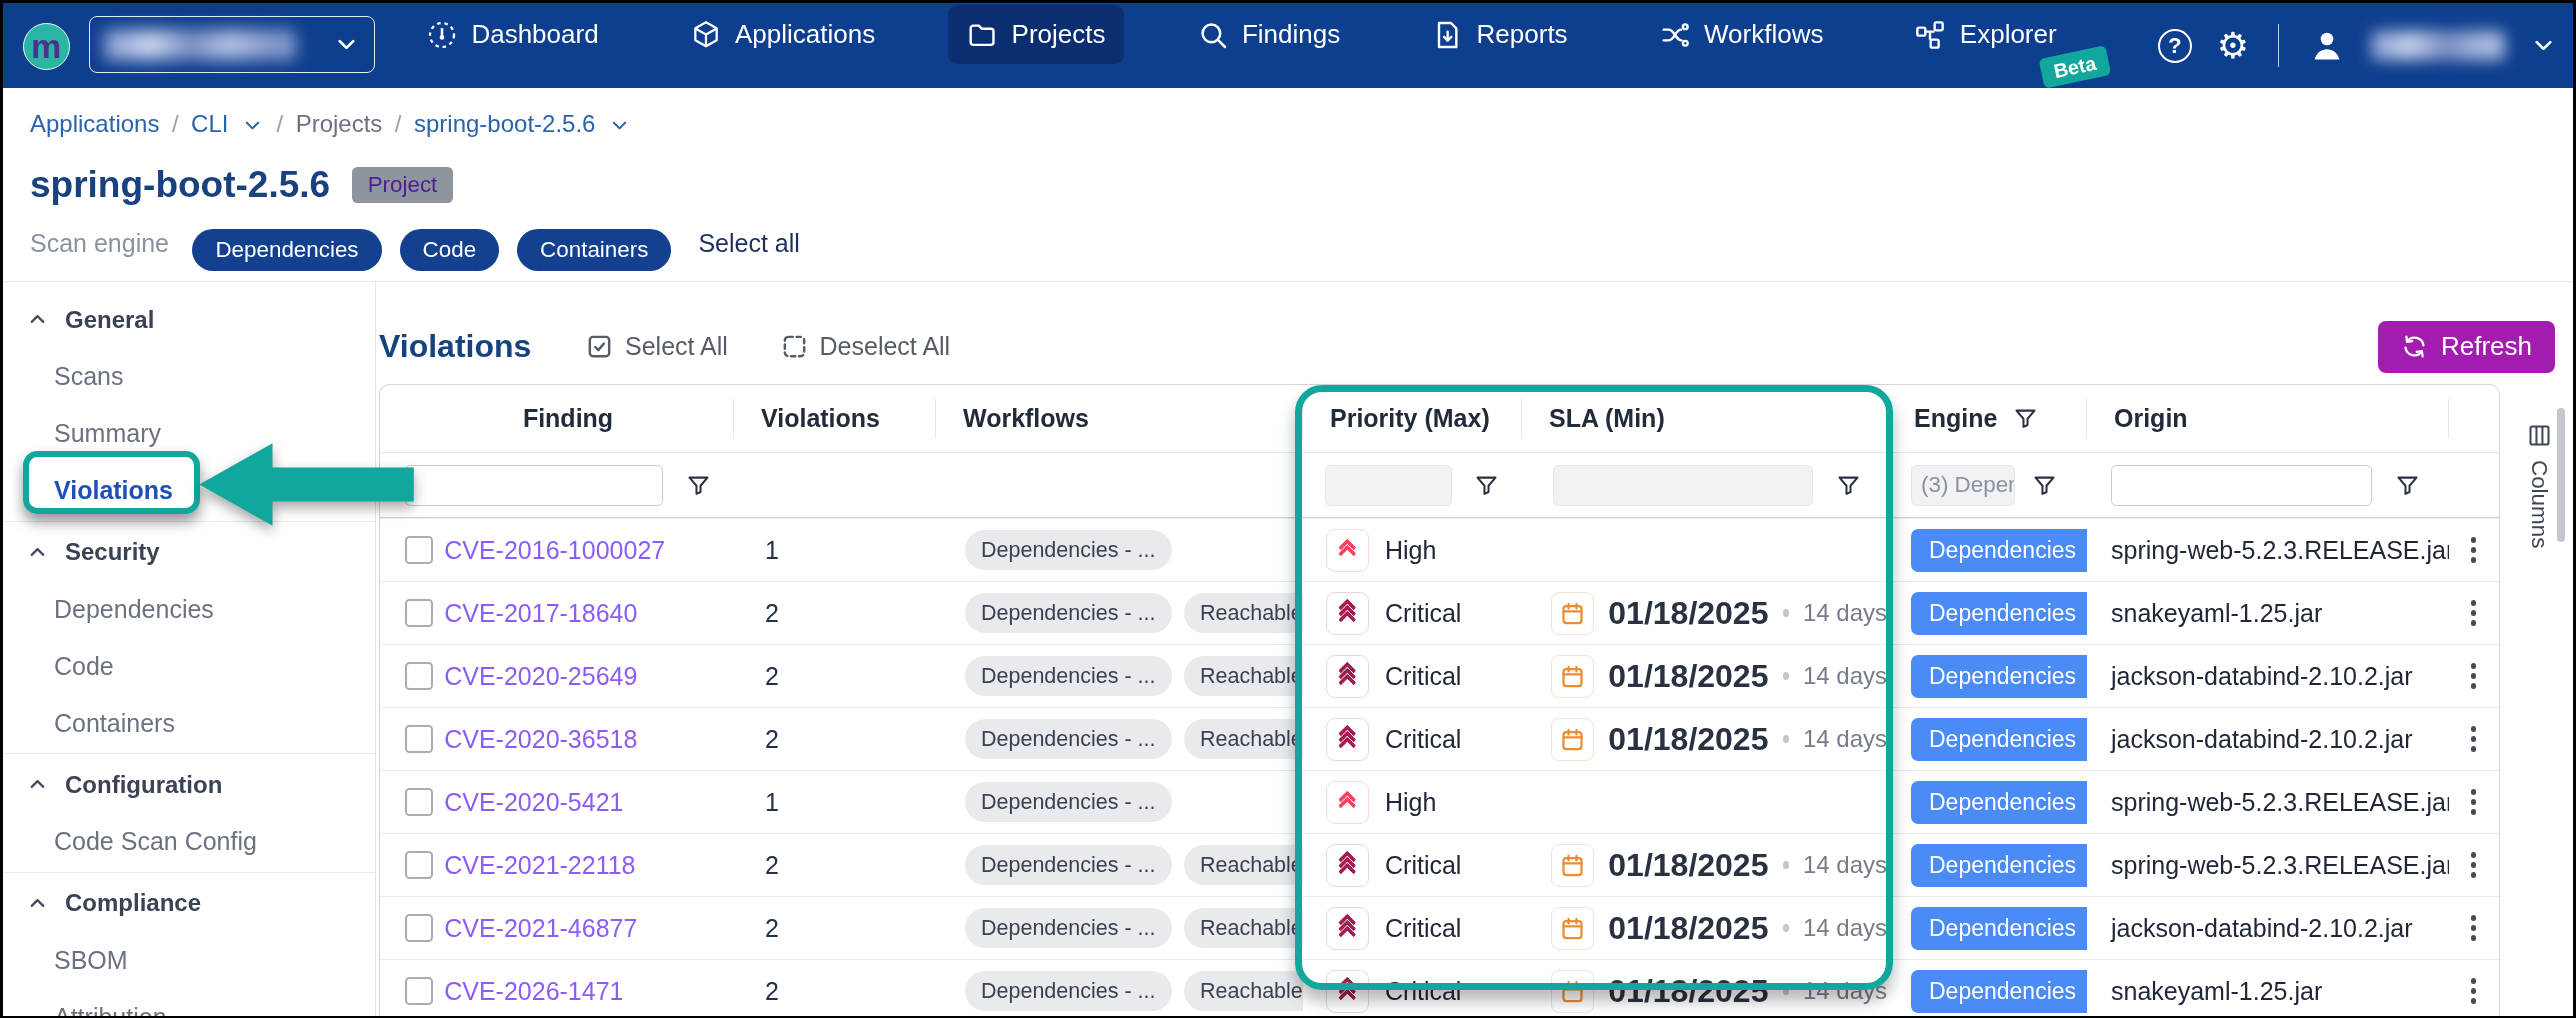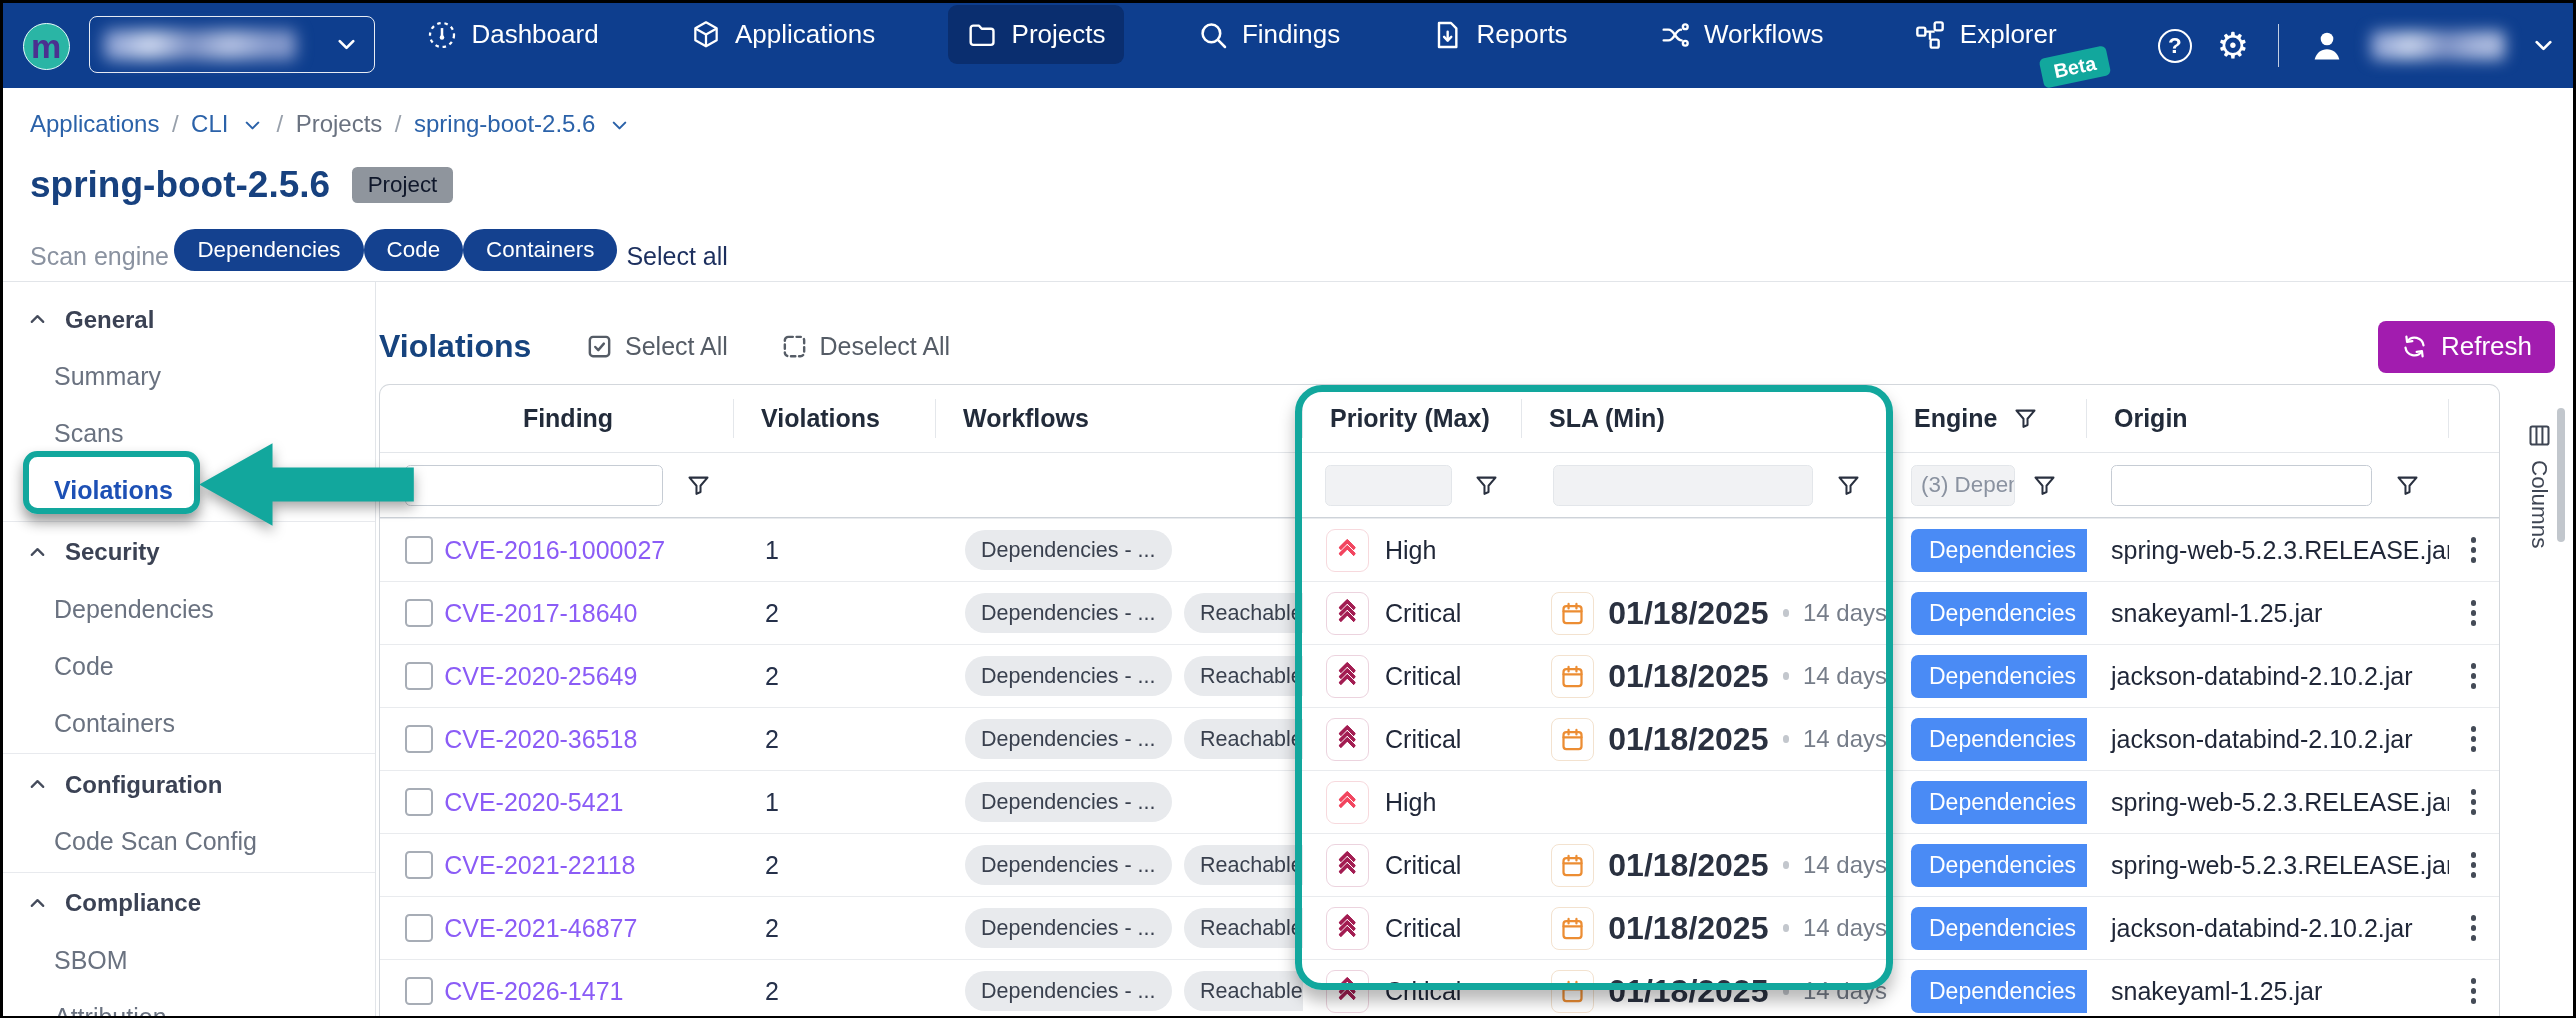--- a/index.html
+++ b/index.html
@@ -28,22 +28,22 @@
 
   
   .subheader { position:absolute; left:0; top:85px; right:0; height:194px; background:#fff; border-bottom:0.9px solid #e2e5e9; }
   .breadcrumb { position:absolute; left:27px; top:21.5px; display:flex; align-items:center; gap:12.5px; font-size:24px; }
   .bc-link { color:#2b62a9; }
   .bc-sep { color:#98a0ab; }
   .bc-muted { color:#6a7280; }
   .bc-chev svg { width:23px; height:23px; margin-top:3.6px; }
   .page-title-row { position:absolute; left:27px; top:61px; display:flex; align-items:center; gap:21.5px; height:72px; }
   .page-title { font-size:37px; font-weight:bold; color:#17417f; }
-  .proj-badge { background:#8f959d; color:#0f172a; font-size:22.4px; padding:5.4px 16px; border-radius:5.4px; }
-  .scan-row { position:absolute; left:27px; top:141px; display:flex; align-items:flex-end; }
+  .proj-badge { background:#8f959d; color:#4c1d95; font-size:22.4px; padding:5.4px 16px; border-radius:5.4px; }
+  .scan-row { position:absolute; left:27px; top:141px; display:flex; align-items:flex-start; gap:18px; }
   .scan-label { font-size:25px; color:#8a92a0; margin-right:5.4px; }
   .scan-chip { background:#14418f; color:#fff; font-size:22.4px; padding:8px 23px; border-radius:894px; }
   .scan-selectall { font-size:25px; color:#1c2f5e; margin-left:9px; }
 
   
   .sidebar { position:absolute; left:0; top:279px; width:373px; bottom:0; background:#fff; border-right:0.9px solid #e2e5e9; padding-top:9px; }
   .sb-section-hdr { height:57px; display:flex; align-items:center; gap:16px; padding-left:23px; font-size:24px; font-weight:bold; color:#3b4254; }
   .sb-section-hdr svg { width:23px; height:23px; }
   .sb-item { height:57px; display:flex; align-items:center; padding-left:51px; font-size:25px; color:#6a7280; }
   .sb-item.active { color:#1d50b5; font-weight:bold; }
@@ -257,22 +257,22 @@
     </div>
   </section>
 
   <aside class="sidebar">
     <div class="sb-section-hdr">
       <svg viewBox="0 0 24 24" fill="none" stroke="#454c5c" stroke-width="2.3" stroke-linecap="round" stroke-linejoin="round">
           <polyline points="6,14.5 12,8.5 18,14.5"></polyline>
         </svg>
       <span>General</span>
     </div>
+    <div class="sb-item">Scans</div>
     <div class="sb-item">Summary</div>
-    <div class="sb-item">Scans</div>
     <div class="sb-item active">Violations</div>
     <hr class="sb-divider">
     <div class="sb-section-hdr">
       <svg viewBox="0 0 24 24" fill="none" stroke="#454c5c" stroke-width="2.3" stroke-linecap="round" stroke-linejoin="round">
           <polyline points="6,14.5 12,8.5 18,14.5"></polyline>
         </svg>
       <span>Security</span>
     </div>
     <div class="sb-item">Dependencies</div>
     <div class="sb-item">Code</div>

